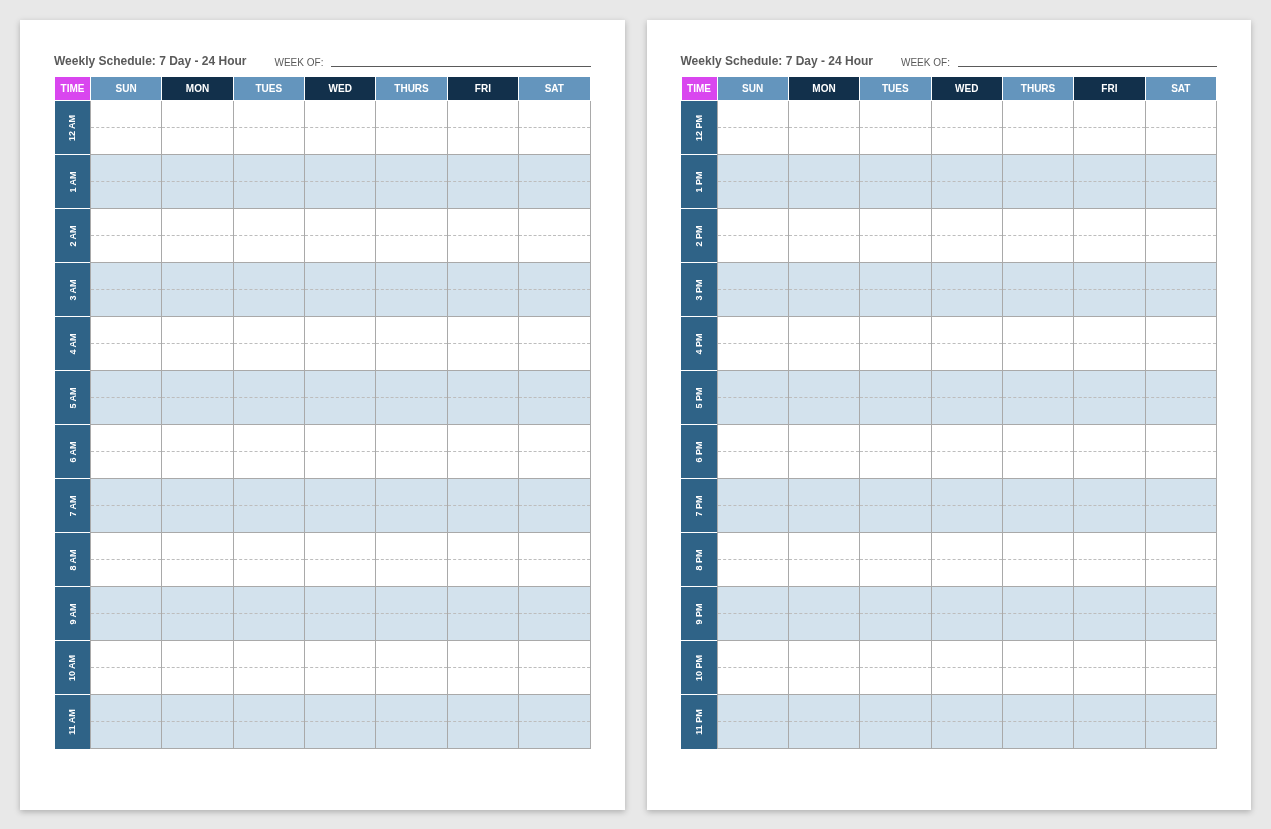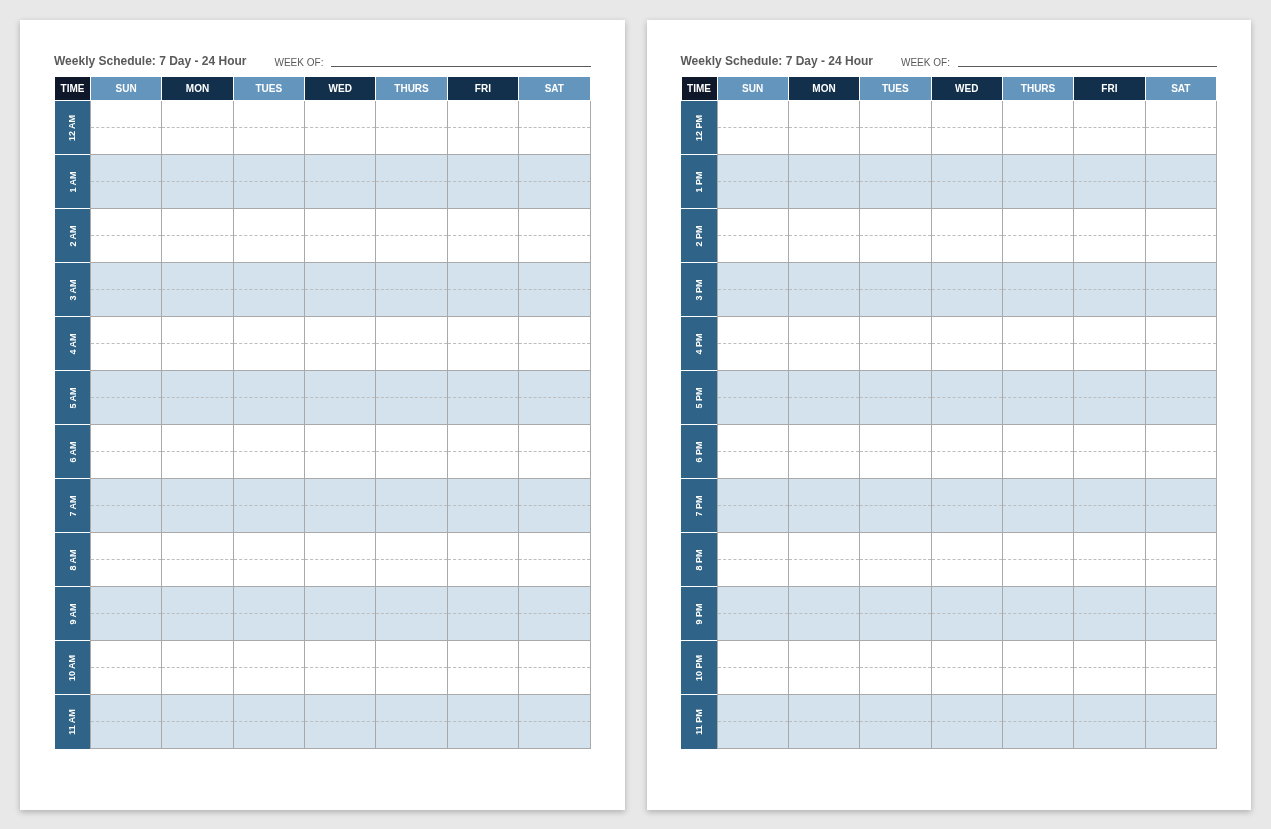--- a/index.html
+++ b/index.html
@@ -54,21 +54,21 @@
     font-size: 10px;
     font-weight: bold;
     color: #ffffff;
     height: 24px;
     border: 1px solid #ffffff;
     text-align: center;
     vertical-align: middle;
   }
   table.schedule th.time-head {
     width: 36px;
-    background: #0f172a;
+    background: #d946ef;
   }
   table.schedule td {
     height: 27px;
     padding: 0;
   }
   table.schedule td.time-cell {
     background: #2f6387;
     color: #ffffff;
     font-size: 9px;
     font-weight: bold;

